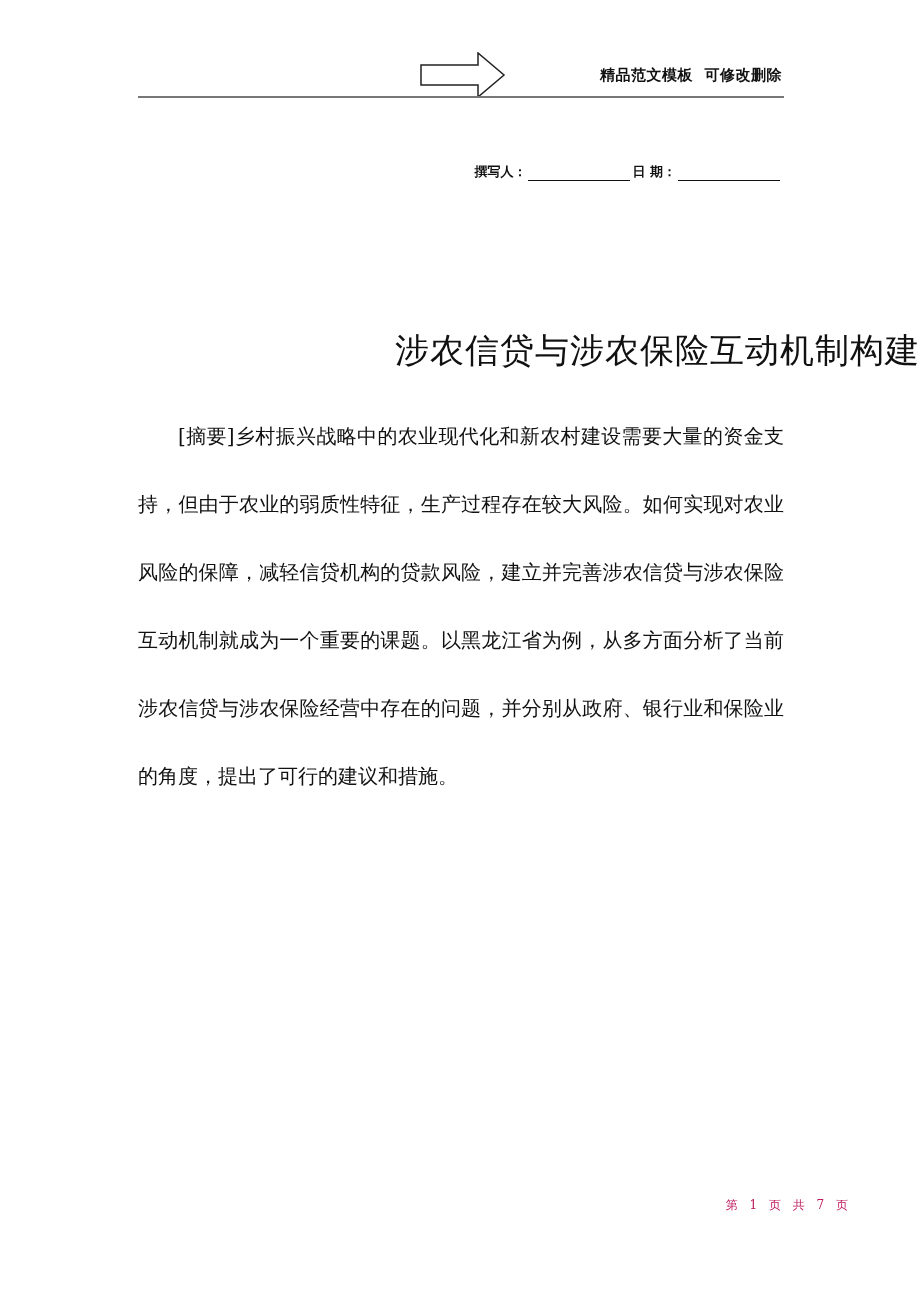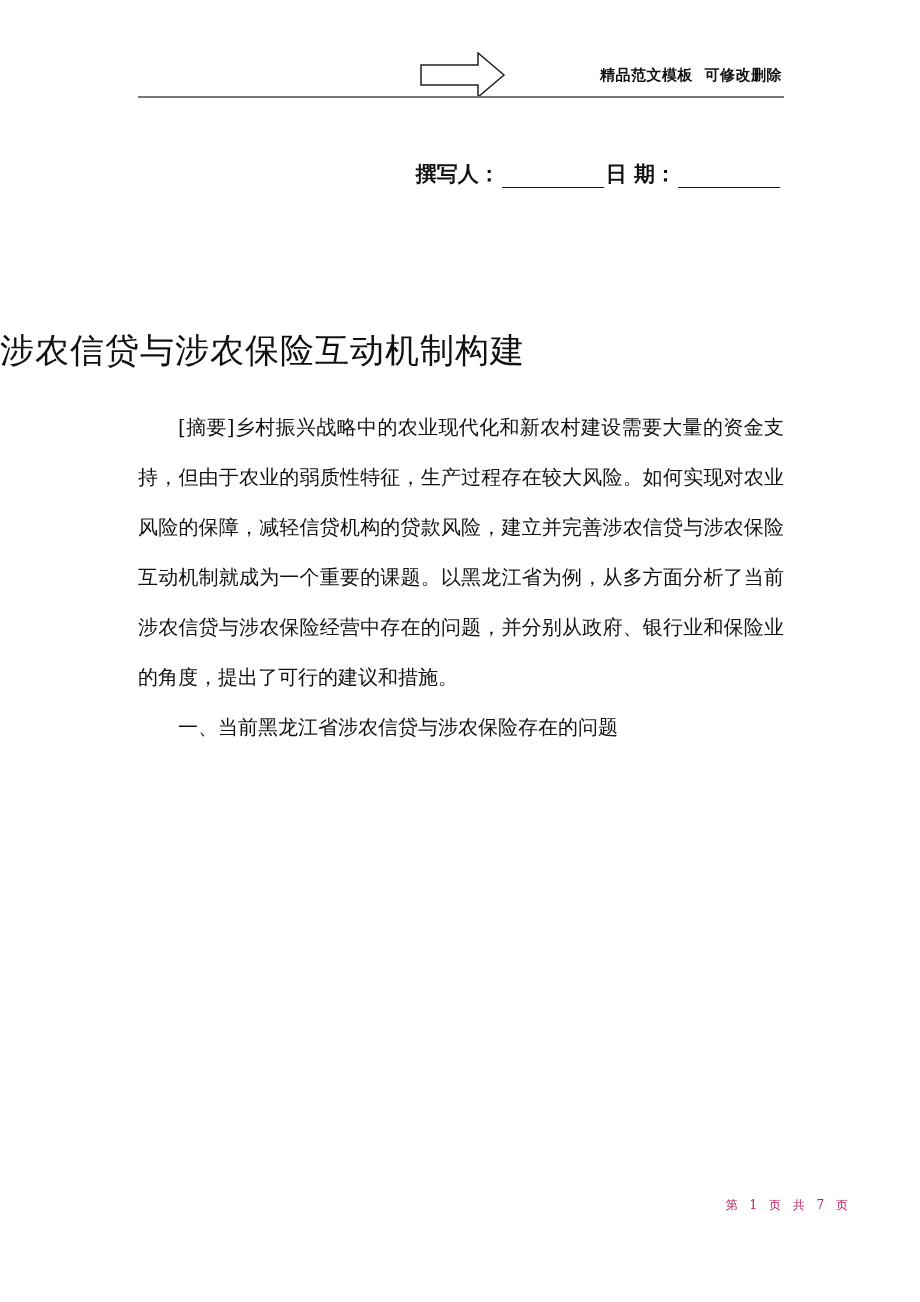--- a/index.html
+++ b/index.html
@@ -3,26 +3,26 @@
 <meta charset="utf-8">
 <style>
   html, body { margin: 0; padding: 0; background: #ffffff; }
   body { width: 920px; height: 1302px; position: relative; overflow: hidden;
          font-family: "DejaVu Serif", "Liberation Serif", serif; color: #111; }
   .header { position: absolute; left: 138px; top: 48px; width: 646px; height: 50px; }
   .header-arrow { position: absolute; left: 282px; top: 4px; }
   .header-text { position: absolute; right: 2px; top: 18px; font-family: "DejaVu Sans", "Liberation Sans", sans-serif;
                  font-size: 15px; font-weight: bold; color: #111; letter-spacing: 0.5px; white-space: pre; }
   .header-rule { position: absolute; left: 0; top: 48px; width: 646px; height: 2px; background: #777; }
-  .meta { position: absolute; right: 138px; top: 160px; font-size: 21px; font-weight: bold;
+  .meta { position: absolute; right: 138px; top: 160px; font-size: 13px; font-weight: bold;
           font-family: "DejaVu Sans", "Liberation Sans", sans-serif; display: flex; align-items: flex-end; }
   .meta .blank { display: inline-block; width: 102px; border-bottom: 1.5px solid #111; height: 20px; margin: 0 2px; }
-  .title { position: absolute; left: 0; width: 920px; top: 328px; text-align: left; font-size: 34px;
+  .title { position: absolute; left: 0; width: 920px; top: 328px; text-align: right; font-size: 34px;
            font-family: "DejaVu Serif", "Liberation Serif", serif; letter-spacing: 1px; }
-  .body { position: absolute; left: 138px; top: 402px; width: 646px; font-size: 20px; line-height: 50px;
+  .body { position: absolute; left: 138px; top: 402px; width: 646px; font-size: 20px; line-height: 68px;
           text-align: justify; }
   .body p { margin: 0; }
   .indent { text-indent: 40px; }
   .footer { position: absolute; right: 68px; top: 1197px; font-size: 12px; letter-spacing: 4px; color: #be185d; }
 </style>
 </head>
 <body>
 
 <div class="header">
   <svg class="header-arrow" width="86" height="46" viewBox="0 0 86 46">
@@ -36,16 +36,15 @@
   <span>撰写人：</span>
   <span class="blank"></span>
   <span>日  期：</span>
   <span class="blank"></span>
 </div>
 
 <div class="title">涉农信贷与涉农保险互动机制构建</div>
 
 <div class="body">
   <p class="indent">[摘要]乡村振兴战略中的农业现代化和新农村建设需要大量的资金支持，但由于农业的弱质性特征，生产过程存在较大风险。如何实现对农业风险的保障，减轻信贷机构的贷款风险，建立并完善涉农信贷与涉农保险互动机制就成为一个重要的课题。以黑龙江省为例，从多方面分析了当前涉农信贷与涉农保险经营中存在的问题，并分别从政府、银行业和保险业的角度，提出了可行的建议和措施。</p>
-  <p class="indent">一、当前黑龙江省涉农信贷与涉农保险存在的问题</p>
 </div>
 
 <div class="footer">第 1 页 共 7 页</div>
 
 </body></html>

